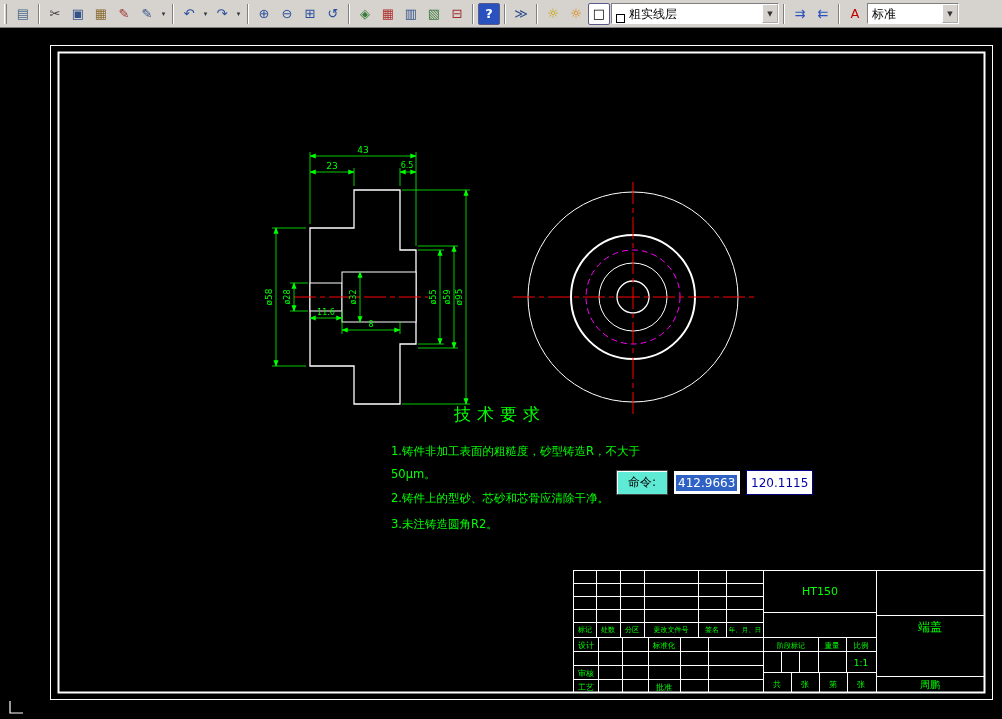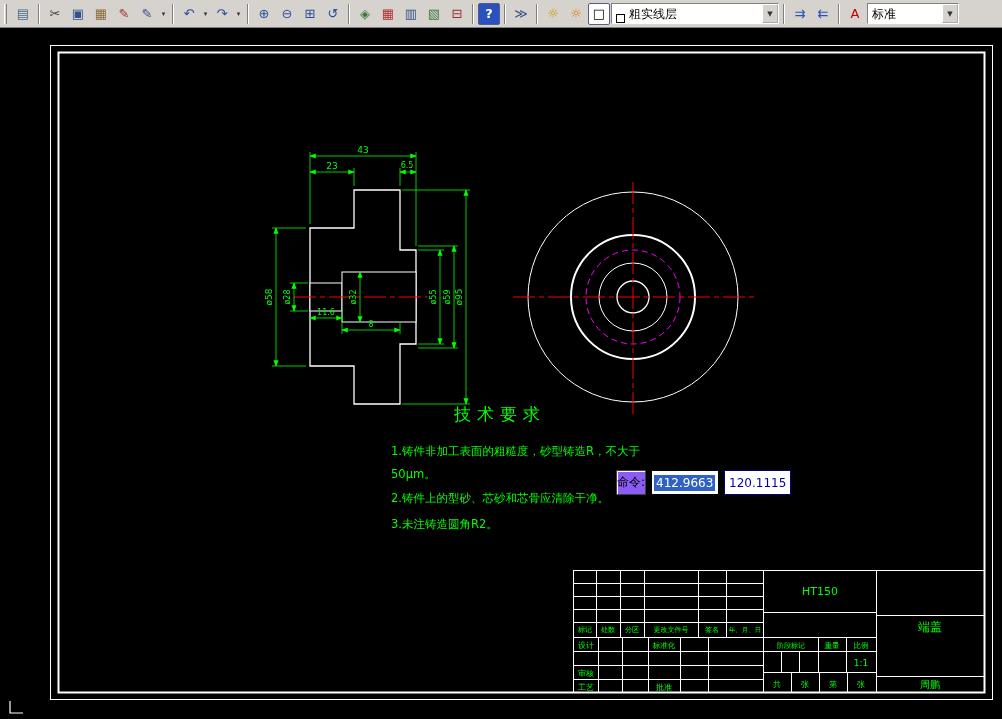--- a/index.html
+++ b/index.html
@@ -33,22 +33,22 @@
   .hid { stroke:#ff00ff; stroke-width:1; stroke-dasharray:6 4; fill:none; }
   .ext { stroke:#00ff00; stroke-width:0.8; }
   .diml{ stroke:#00ff00; stroke-width:0.8; marker-start:url(#arr); marker-end:url(#arr); }
   .dlabel { fill:#00ff00; font-size:9px; text-anchor:middle; }
   .dlabel-s { font-size:8px; }
   .gt { fill:#00ff00; }
   .tbl { stroke:#ffffff; stroke-width:1; shape-rendering:crispEdges; }
 
   
   .cmd-overlay { position:absolute; left:616px; top:470px; display:flex; gap:5px; align-items:stretch; z-index:5; }
-  .cmd-label { background:#8b5cf6; border:1px solid #404040; box-shadow:inset 1px 1px 0 #fff;
-               padding:3px 0; font-size:12px; color:#000; }
+  .cmd-label { background:#5eead4; border:1px solid #404040; box-shadow:inset 1px 1px 0 #fff;
+               padding:3px 11px; font-size:12px; color:#000; }
   .cmd-field { background:#fff; border:1px solid #000; padding:1px 2px; font-size:12px;
                display:flex; align-items:center; min-width:68px; }
   .cmd-field .sel { background:#2f62c5; color:#fff; padding:1px 2px; }
   .cmd-field-second { border:1px solid #000080; min-width:64px; }
   .cmd-field-second .val2 { color:#0000a8; padding:1px 2px; }
 </style>
 </head>
 <body>
 
 <div class="app">

